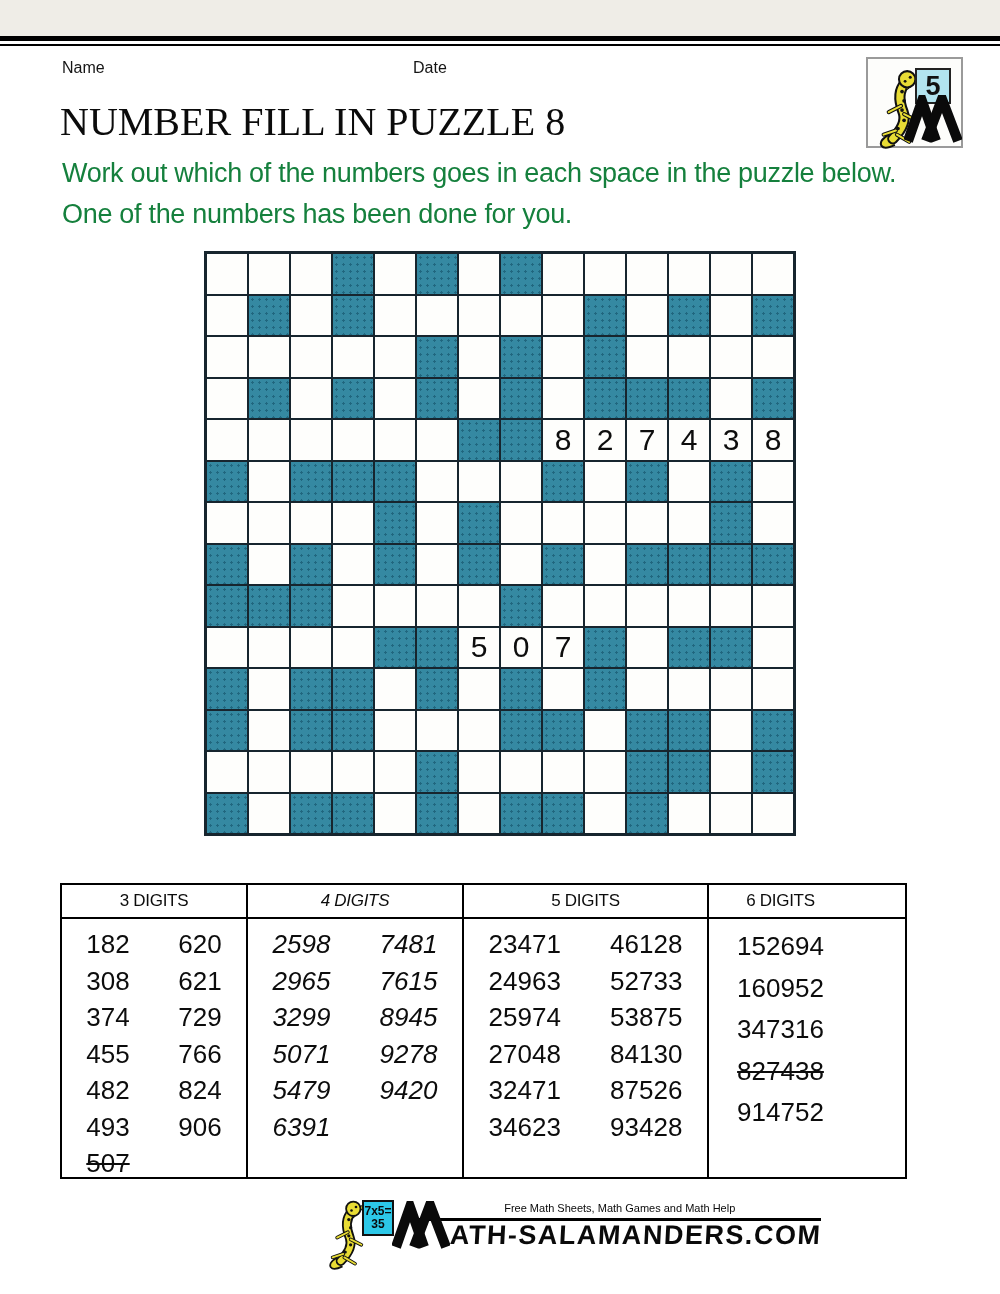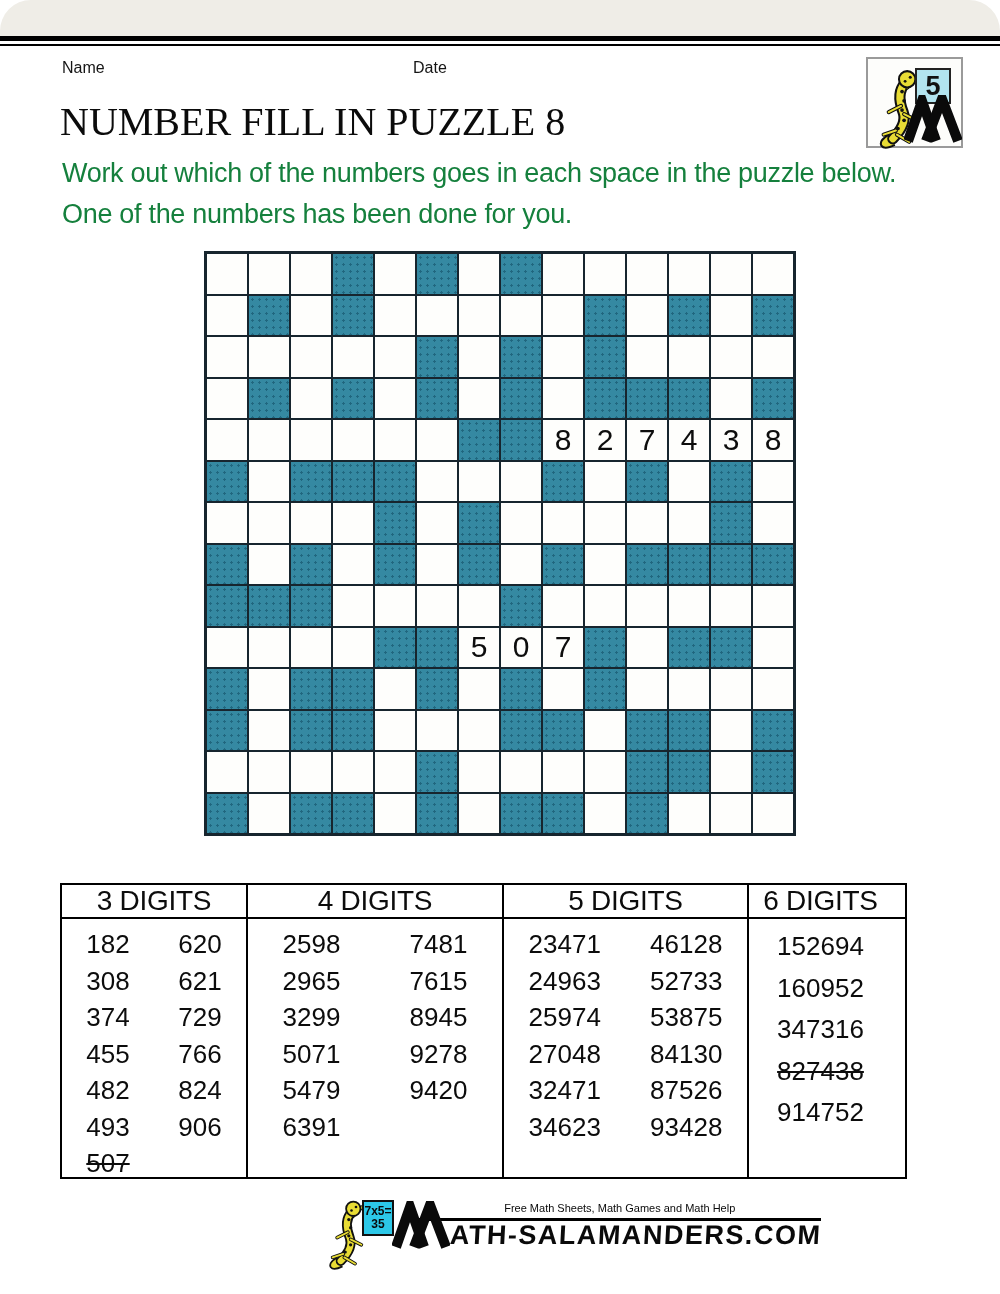--- a/index.html
+++ b/index.html
@@ -1,21 +1,20 @@
 <!DOCTYPE html>
 <html><head>
 <meta charset="utf-8">
 <style>
   * { margin:0; padding:0; box-sizing:border-box; }
   html,body { background:#ffffff; }
   .page {
     position:relative; width:1000px; height:1294px; margin:0 auto;
     background:#ffffff; font-family:"Liberation Sans", sans-serif; color:#111;
     overflow:hidden;
-    border-radius:31px;
   }
   
   .top-band { position:absolute; left:0; top:0; width:100%; height:36px; background:#efede7; }
   .rule-thick { position:absolute; left:0; top:36px; width:100%; height:5px; background:#000; }
   .rule-thin  { position:absolute; left:0; top:44px; width:100%; height:2px; background:#000; }
 
   .meta-label { position:absolute; top:59px; font-size:16px; color:#151515; }
   .name-label { left:62px; }
   .date-label { left:413px; }
 
@@ -58,26 +57,26 @@
     background-color:#3589a2;
     background-image:radial-gradient(circle, rgba(8,62,84,0.45) 1px, transparent 1.4px);
     background-size:7px 7px;
   }
 
   
   .number-table { position:absolute; left:60px; top:883px; width:847px; border:2px solid #000; background:#fff; }
   .nt-header { display:flex; border-bottom:2px solid #000; height:34px; }
   .nt-header .nt-hcell {
     display:flex; align-items:center; justify-content:center;
-    font-size:28px; letter-spacing:-0.3px; color:#0c0c0c; border-right:2px solid #000;
+    font-size:17px; letter-spacing:-0.3px; color:#0c0c0c; border-right:2px solid #000;
   }
   .nt-body { display:flex; height:258px; }
   .nt-col { display:flex; border-right:2px solid #000; padding-top:7px; }
   .nt-header .nt-hcell:last-child, .nt-body .nt-col:last-child { border-right:none; }
-  .c0 { width:186px; } .c1 { width:256px; } .c2 { width:245px; } .c3 { width:143px; }
+  .c0 { width:186px; } .c1 { width:216px;font-style:italic; } .c2 { width:245px; } .c3 { width:143px; }
   .nt-sub { flex:1; display:flex; flex-direction:column; align-items:center; }
   .nt-num { font-size:26px; line-height:36.5px; color:#0c0c0c; }
   .nt-col.wide-rows .nt-num { line-height:41.5px; }
   .struck { text-decoration:line-through; text-decoration-thickness:2px;text-align:center; }
 
   
   .footer { position:absolute; left:322px; top:1196px; display:flex; align-items:flex-start; }
   .footer-sala-wrap { position:relative; width:76px; height:70px; }
   .footer-board {
     position:absolute; left:40px; top:4px; width:32px; height:36px;

